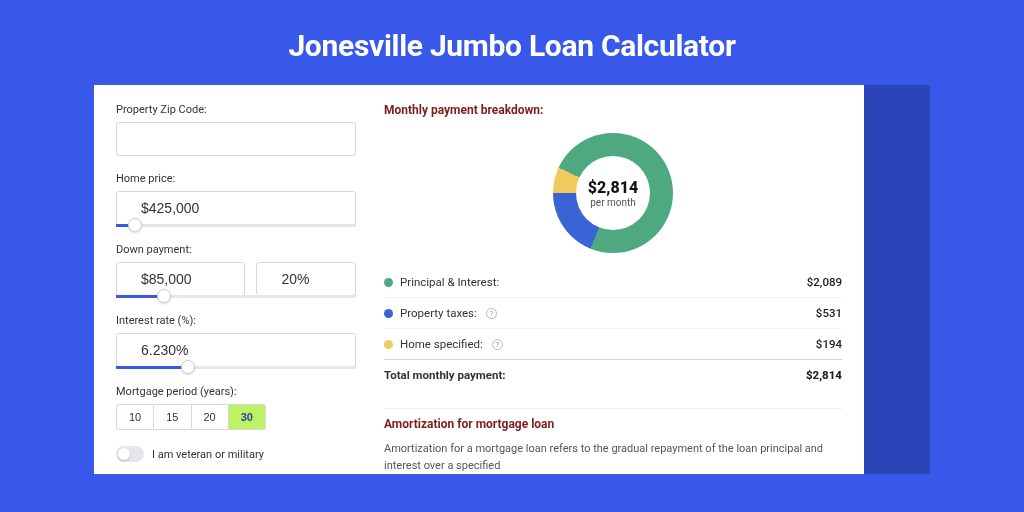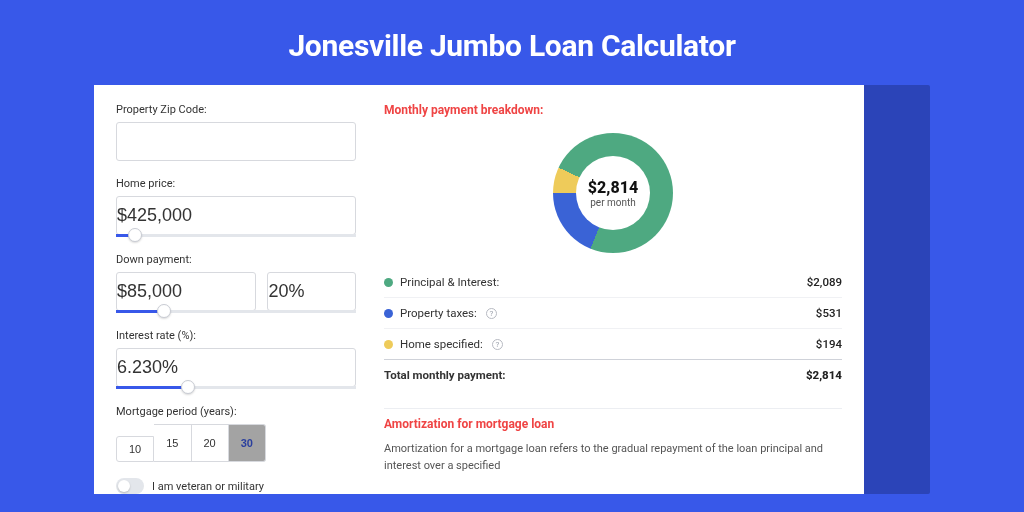--- a/index.html
+++ b/index.html
@@ -43,22 +43,22 @@
   .label {
     font-size: 11px;
     color: #333;
     margin-bottom: 6px;
     display: block;
   }
   .input {
     width: 100%;
     border: 1px solid #d7d9de;
     border-radius: 3px;
-    padding: 8px 0;
-    font-size: 18px;
+    padding: 8px 24px;
+    font-size: 14px;
     color: #333;
     background: #fff;
   }
   .field-block { margin-bottom: 16px; position: relative; }
   .slider-track {
     height: 3px;
     background: #e3e6eb;
     position: relative;
     margin-top: -1px;
   }
@@ -82,45 +82,45 @@
   .row2 .input:last-child { flex: 1; }
   .pill-row { display: flex; gap: 0; margin-top: 2px; }
   .pill {
     border: 1px solid #d7d9de;
     padding: 6px 12px;
     font-size: 11px;
     background: #fff;
     color: #333;
     cursor: pointer;
   }
-  .pill:first-child { border-radius: 3px 0 0 3px; margin-top: 12px; }
+  .pill:first-child { border-radius: 3px 0 0 3px; }
   .pill:last-child { border-radius: 0 3px 3px 0; }
   .pill + .pill { border-left: none; }
-  .pill.active { background: #a3a3a3; color: #2a3f9e; font-weight: 600; }
+  .pill.active { background: #bef264; color: #2a3f9e; font-weight: 600; }
   .toggle-row { display: flex; align-items: center; gap: 8px; margin-top: 16px; }
   .toggle {
     width: 28px; height: 16px;
     background: #e3e6eb;
     border-radius: 10px;
     position: relative;
   }
   .toggle-knob {
     width: 12px; height: 12px;
     background: #fff;
     border-radius: 50%;
     position: absolute;
     top: 2px; left: 2px;
     box-shadow: 0 1px 2px rgba(0,0,0,0.2);
   }
   .toggle-label { font-size: 11px; color: #333; }
 
   .section-title {
     font-size: 12px;
     font-weight: 700;
-    color: #ef4444;
+    color: #7f1d1d;
     margin-bottom: 10px;
   }
   .donut-wrap {
     display: flex;
     justify-content: center;
     padding: 6px 0 14px;
   }
   .donut {
     width: 120px; height: 120px;
     border-radius: 50%;

